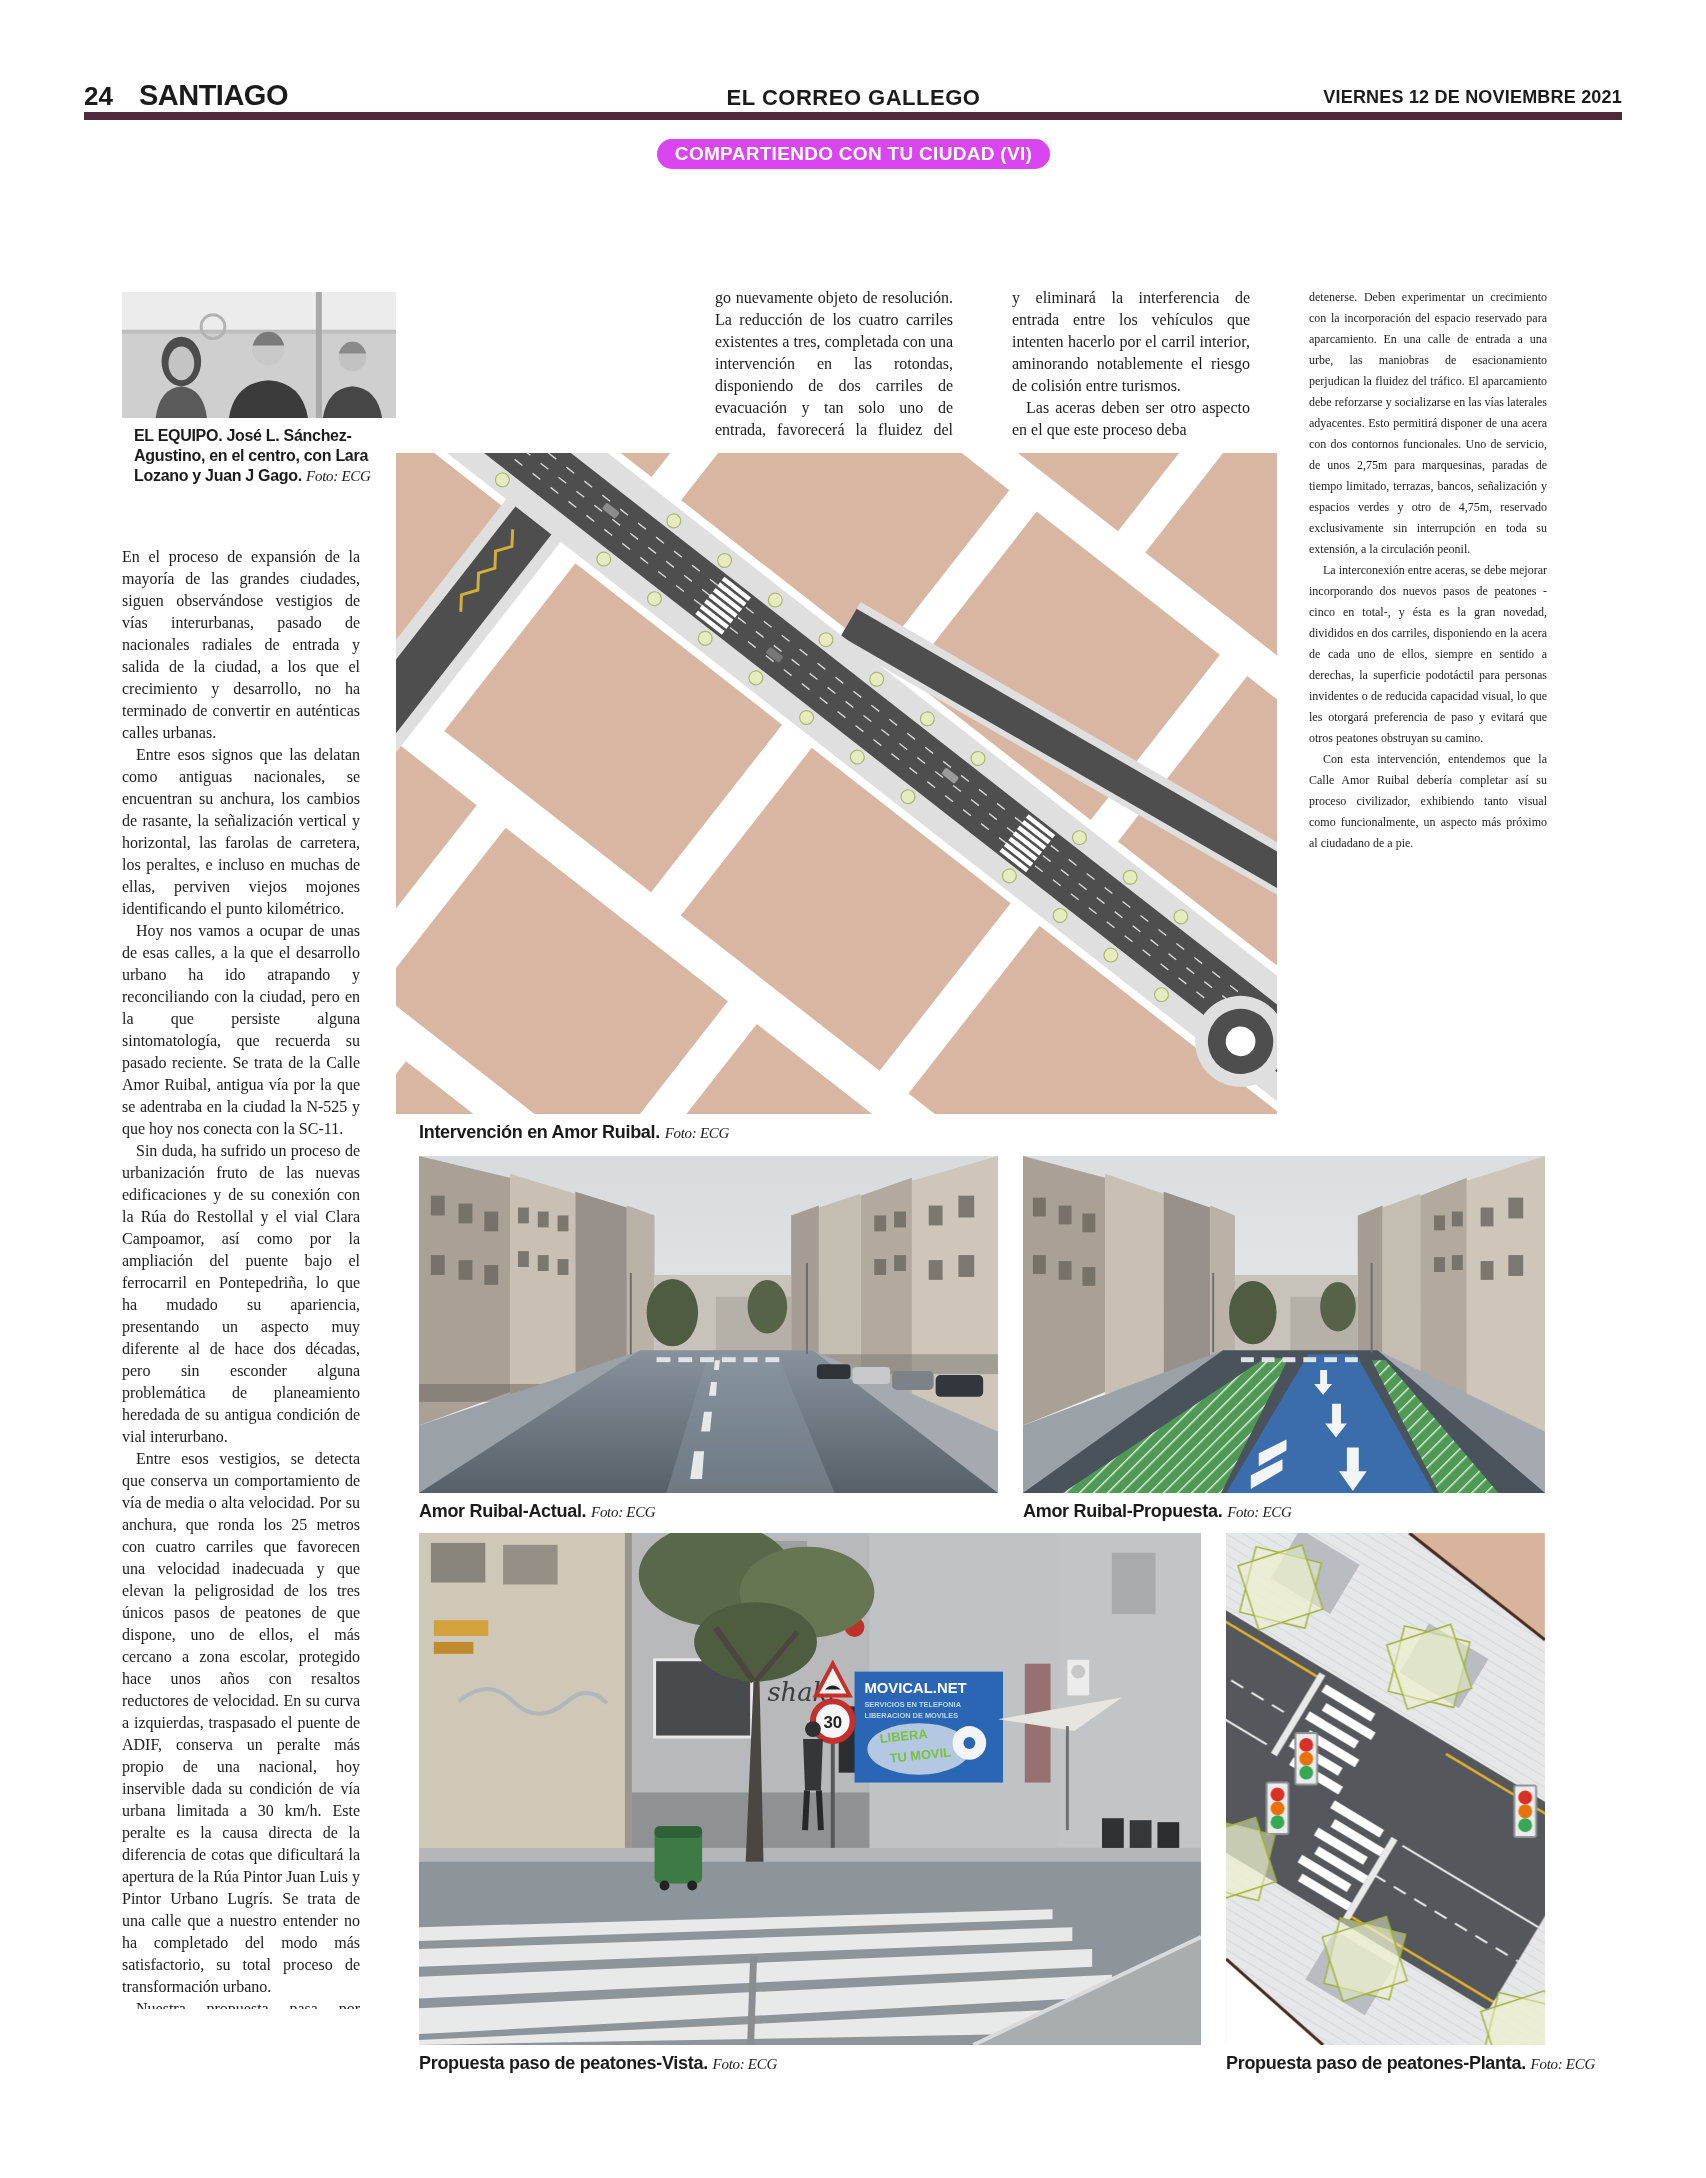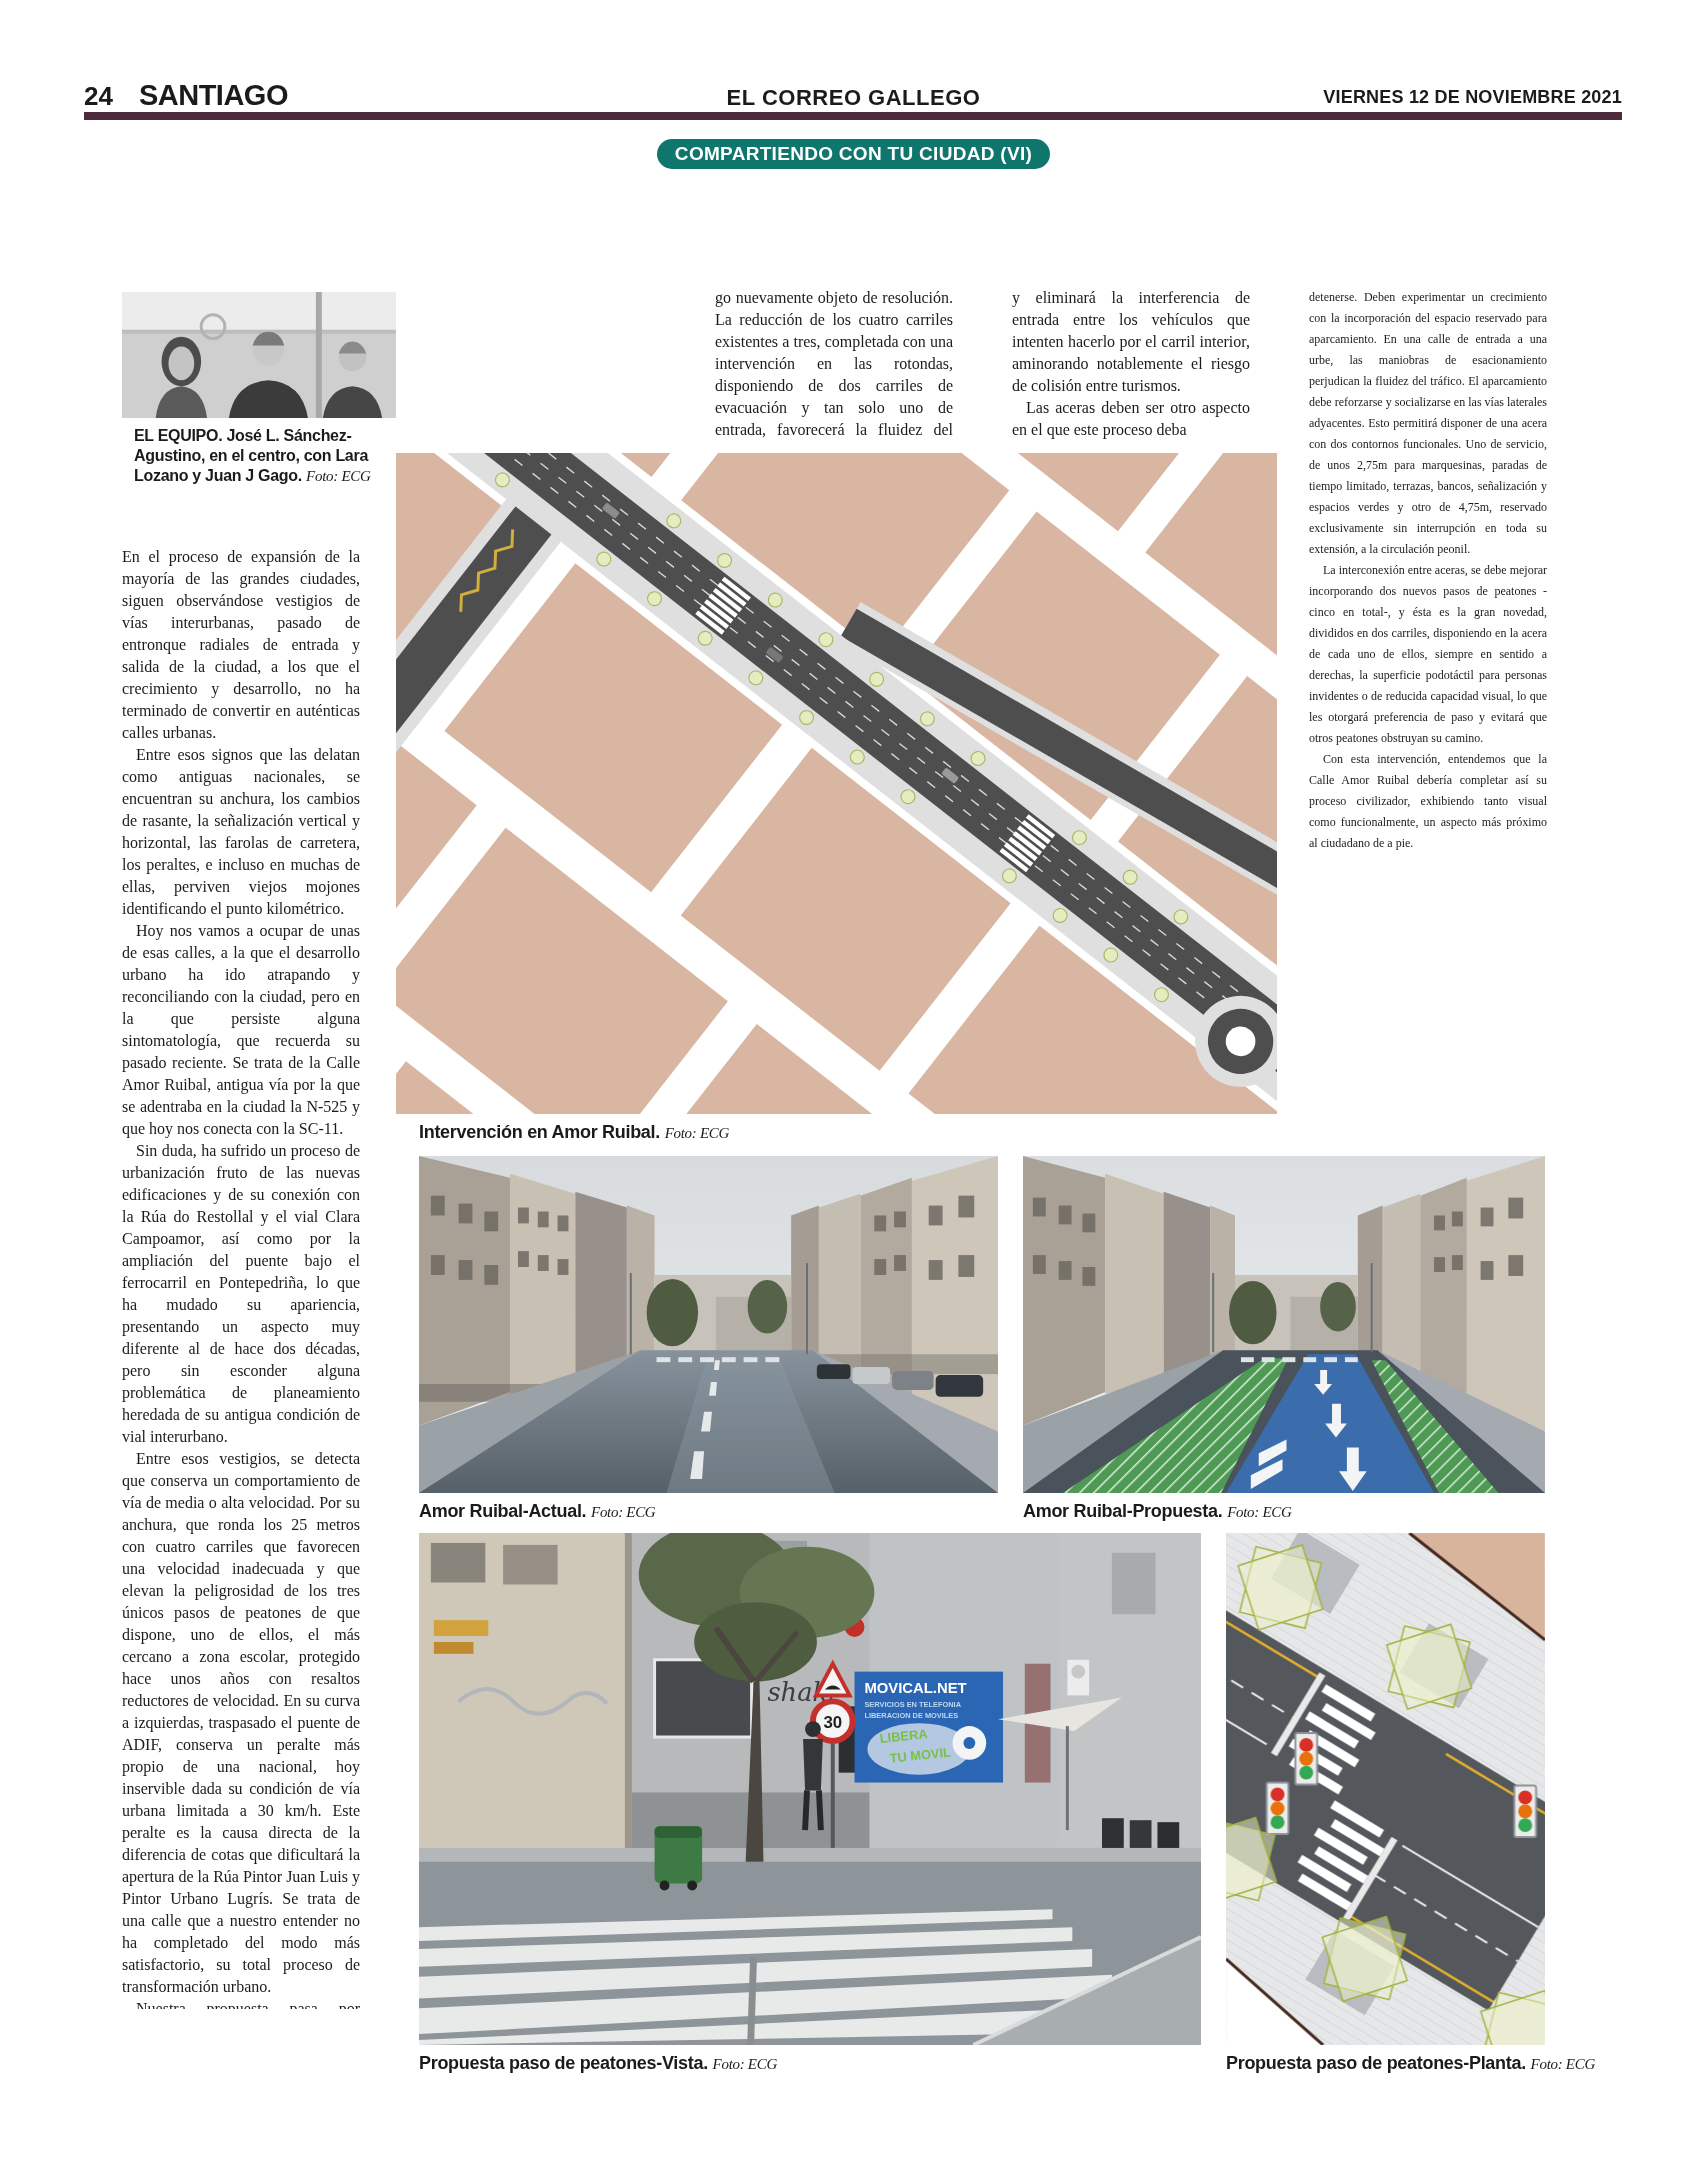--- a/index.html
+++ b/index.html
@@ -9,21 +9,21 @@
   .hdr-left{position:absolute;left:84px;top:79px;display:flex;align-items:baseline;gap:26px;
             font-family:"Liberation Sans",sans-serif;font-weight:bold;}
   .page-num{font-size:26px;}
   .section{font-size:29px;letter-spacing:-0.5px;}
   .masthead{position:absolute;left:0;top:85px;width:100%;text-align:center;
             font-family:"Liberation Sans",sans-serif;font-weight:bold;font-size:22px;letter-spacing:0.5px;}
   .dateline{position:absolute;right:85px;top:87px;font-family:"Liberation Sans",sans-serif;
             font-weight:bold;font-size:18px;letter-spacing:0.2px;}
   .rule{position:absolute;left:84px;right:85px;top:112px;height:8px;background:#4e2b3a;}
   .kicker-wrap{position:absolute;left:0;top:139px;width:100%;text-align:center;}
-  .badge{display:inline-block;background:#0f766e;color:#fff;font-family:"Liberation Sans",sans-serif;
+  .badge{display:inline-block;background:#d946ef;color:#fff;font-family:"Liberation Sans",sans-serif;
          font-weight:bold;font-size:19px;padding:4px 18px;border-radius:15px;letter-spacing:0.3px;}
   .headline{position:absolute;left:0;top:156px;width:100%;margin:0;text-align:center;
             font-family:"Liberation Serif",serif;font-style:italic;font-weight:normal;
             font-size:69px;color:#1a79b8;}
   
   .col{position:absolute;width:238px;text-align:justify;font-size:16px;line-height:22px;overflow:hidden;}
   .col p{margin:0;}
   .col p + p{text-indent:14px;}
   .col--one{left:122px;top:546px;height:1463px;}
   .col--two{left:419px;top:287px;height:156px;}
@@ -90,21 +90,21 @@
       <path d="M203,127 q5,-30 30,-32 q25,2 30,32 Z" fill="#464646"></path>
     </svg>
   </figure>
   <div class="figcap cap-team">
     <span>EL EQUIPO. José L. Sánchez-Agustino, en el centro, con Lara Lozano y Juan J Gago.</span>
     <span class="credit">Foto: ECG</span>
   </div>
 
 
   <div class="col col--one">
-    <p>En el proceso de expansión de la mayoría de las grandes ciudades, siguen observándose vestigios de vías interurbanas, pasado de entronque radiales de entrada y salida de la ciudad, a los que el crecimiento y desarrollo, no ha terminado de convertir en auténticas calles urbanas.</p>
+    <p>En el proceso de expansión de la mayoría de las grandes ciudades, siguen observándose vestigios de vías interurbanas, pasado de nacionales radiales de entrada y salida de la ciudad, a los que el crecimiento y desarrollo, no ha terminado de convertir en auténticas calles urbanas.</p>
     <p>Entre esos signos que las delatan como antiguas nacionales, se encuentran su anchura, los cambios de rasante, la señalización vertical y horizontal, las farolas de carretera, los peraltes, e incluso en muchas de ellas, perviven viejos mojones identificando el punto kilométrico.</p>
     <p>Hoy nos vamos a ocupar de unas de esas calles, a la que el desarrollo urbano ha ido atrapando y reconciliando con la ciudad, pero en la que persiste alguna sintomatología, que recuerda su pasado reciente. Se trata de la Calle Amor Ruibal, antigua vía por la que se adentraba en la ciudad la N-525 y que hoy nos conecta con la SC-11.</p>
     <p>Sin duda, ha sufrido un proceso de urbanización fruto de las nuevas edificaciones y de su conexión con la Rúa do Restollal y el vial Clara Campoamor, así como por la ampliación del puente bajo el ferrocarril en Pontepedriña, lo que ha mudado su apariencia, presentando un aspecto muy diferente al de hace dos décadas, pero sin esconder alguna problemática de planeamiento heredada de su antigua condición de vial interurbano.</p>
     <p>Entre esos vestigios, se detecta que conserva un comportamiento de vía de media o alta velocidad. Por su anchura, que ronda los 25 metros con cuatro carriles que favorecen una velocidad inadecuada y que elevan la peligrosidad de los tres únicos pasos de peatones de que dispone, uno de ellos, el más cercano a zona escolar, protegido hace unos años con resaltos reductores de velocidad. En su curva a izquierdas, traspasado el puente de ADIF, conserva un peralte más propio de una nacional, hoy inservible dada su condición de vía urbana limitada a 30 km/h. Este peralte es la causa directa de la diferencia de cotas que dificultará la apertura de la Rúa Pintor Juan Luis y Pintor Urbano Lugrís. Se trata de una calle que a nuestro entender no ha completado del modo más satisfactorio, su total proceso de transformación urbano.</p>
     <p>Nuestra propuesta pasa por intervenir el peralte que enlaza con</p>
   </div>
   <div class="col col--three">
     <p>go nuevamente objeto de resolución. La reducción de los cuatro carriles existentes a tres, completada con una intervención en las rotondas, disponiendo de dos carriles de evacuación y tan solo uno de entrada, favorecerá la fluidez del tráfico</p>
   </div>
   <div class="col col--four">

